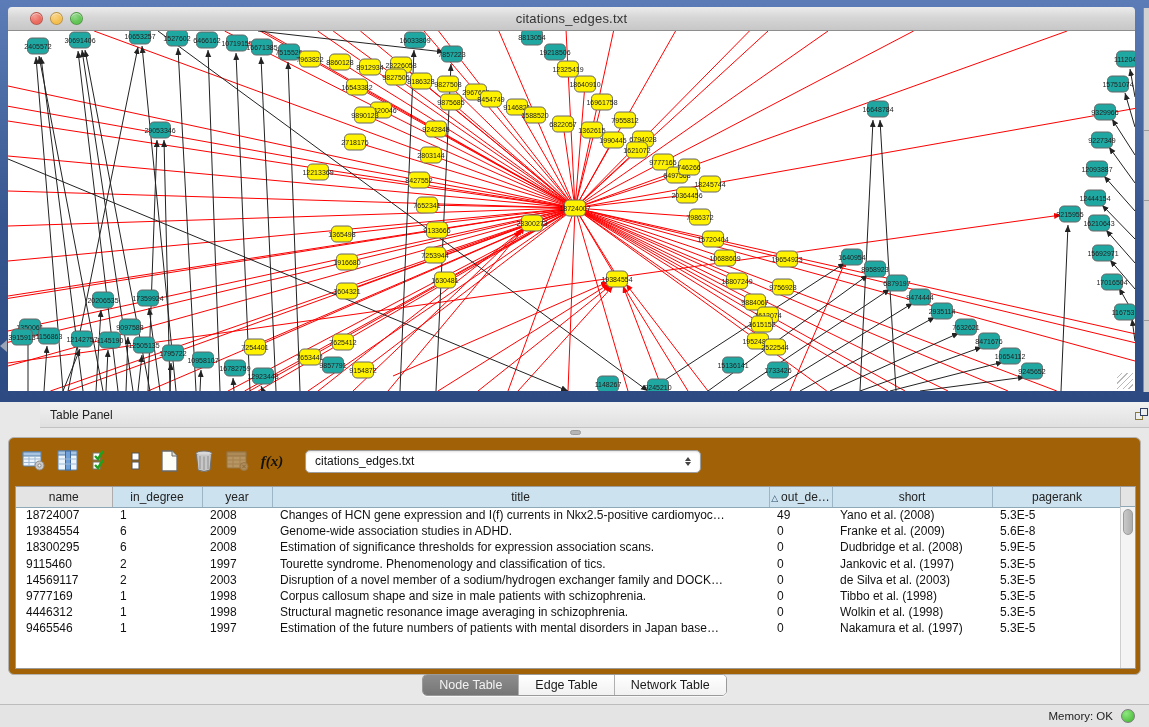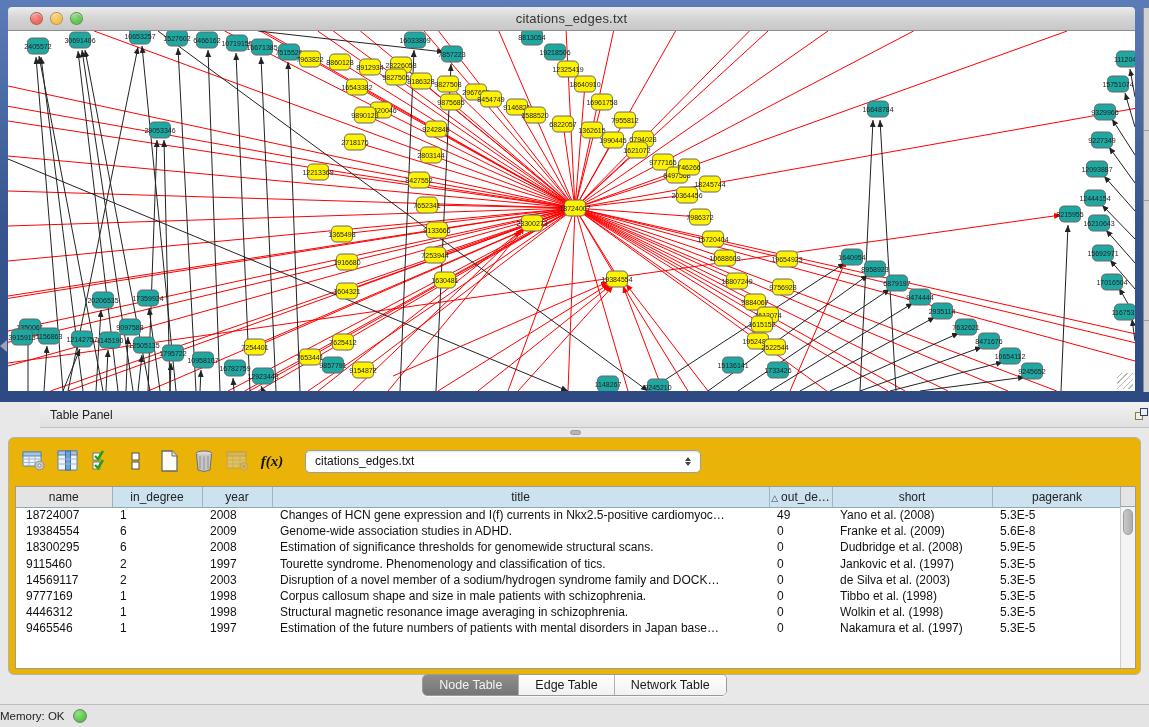--- a/index.html
+++ b/index.html
@@ -39,21 +39,21 @@
   .float-btn { width:16px; height:14px; position:relative; margin-right:14px; cursor:default; }
   .float-btn .sq1 { position:absolute; left:1px; top:4px; width:8px; height:8px;
                     border:1.5px solid #8a7a3a; background:#eee; }
   .float-btn .sq2 { position:absolute; left:6px; top:0px; width:8px; height:8px;
                     border:1.5px solid #2e3f63; background:#eee; }
   .close-btn { font-size:15px; font-weight:bold; color:#1a1a1a; margin-right:12px; line-height:14px; }
   .splitter-knob { left:570px; top:430px; width:11px; height:5px; border-radius:3px;
                    background:#b5b5b5; border:1px solid #9a9a9a; }
 
   .panel-box { left:8px; top:437px; width:1133px; height:238px;
-               background:#eab308; border:1px solid #b2b2b2; border-radius:6px; }
+               background:#a16207; border:1px solid #b2b2b2; border-radius:6px; }
 
   
   .toolbar { position:absolute; left:10px; top:7px; height:32px; display:flex; align-items:center; }
   .tbtn { width:30px; height:28px; display:flex; align-items:center; justify-content:center;
           margin-right:4px; border-radius:4px; }
   .tbtn svg { display:block; }
   .fx { font-family:"Liberation Serif", serif; font-style:italic; font-weight:bold;
         font-size:15px; color:#111; }
   .combo { margin-left:14px; width:396px; height:23px; background:#fff;
            border:1px solid #9d9d9d; border-radius:5px; display:flex; align-items:center;
@@ -91,21 +91,21 @@
          overflow:hidden; background:#fff; box-shadow:0 1px 0 rgba(255,255,255,.7); }
   .seg-btn { padding:8px 16px; font-size:12.5px; display:flex; align-items:center;
              color:#1a1a1a; background:linear-gradient(#ffffff,#f1f1f1);
              border-right:1px solid #b0b0b0;text-align:center; }
   .seg-btn:last-child { border-right:none; }
   .seg-btn.sel { background:linear-gradient(#8d8d8d,#767676); color:#f3f3f3; }
 
   
   .statusbar { left:0; top:704px; width:1149px; height:23px; background:#e4e4e4;
                border-top:1px solid #bcbcbc; display:flex; align-items:center;
-               }
+               justify-content:flex-end; }
   .mem-label { font-size:11.5px; color:#222; margin-right:8px; }
   .mem-dot { width:14px; height:14px; border-radius:50%; margin-right:14px;
              background:radial-gradient(circle at 35% 30%, #8ee87e, #3db32d);
              border:1px solid #7c7c7c; }
 </style>
 </head>
 <body>
 
 <div class="abs desktop">
   <div class="abs titlebar">
@@ -874,39 +874,39 @@
             <td>2009</td>
             <td>Genome-wide association studies in ADHD.</td>
             <td>0</td>
             <td>Franke et al. (2009)</td>
             <td>5.6E-8</td>
           </tr>
           <tr>
             <td class="c0">18300295</td>
             <td>6</td>
             <td>2008</td>
-            <td>Estimation of significance thresholds for genomewide structural scans.</td>
+            <td>Estimation of significance thresholds for expression association scans.</td>
             <td>0</td>
             <td>Dudbridge et al. (2008)</td>
             <td>5.9E-5</td>
           </tr>
           <tr>
             <td class="c0">9115460</td>
             <td>2</td>
             <td>1997</td>
             <td>Tourette syndrome. Phenomenology and classification of tics.</td>
             <td>0</td>
             <td>Jankovic et al. (1997)</td>
             <td>5.3E-5</td>
           </tr>
           <tr>
             <td class="c0">14569117</td>
             <td>2</td>
             <td>2003</td>
-            <td>Disruption of a novel member of a sodium/hydrogen syndrome family and DOCK…</td>
+            <td>Disruption of a novel member of a sodium/hydrogen exchanger family and DOCK…</td>
             <td>0</td>
             <td>de Silva et al. (2003)</td>
             <td>5.3E-5</td>
           </tr>
           <tr>
             <td class="c0">9777169</td>
             <td>1</td>
             <td>1998</td>
             <td>Corpus callosum shape and size in male patients with schizophrenia.</td>
             <td>0</td>

